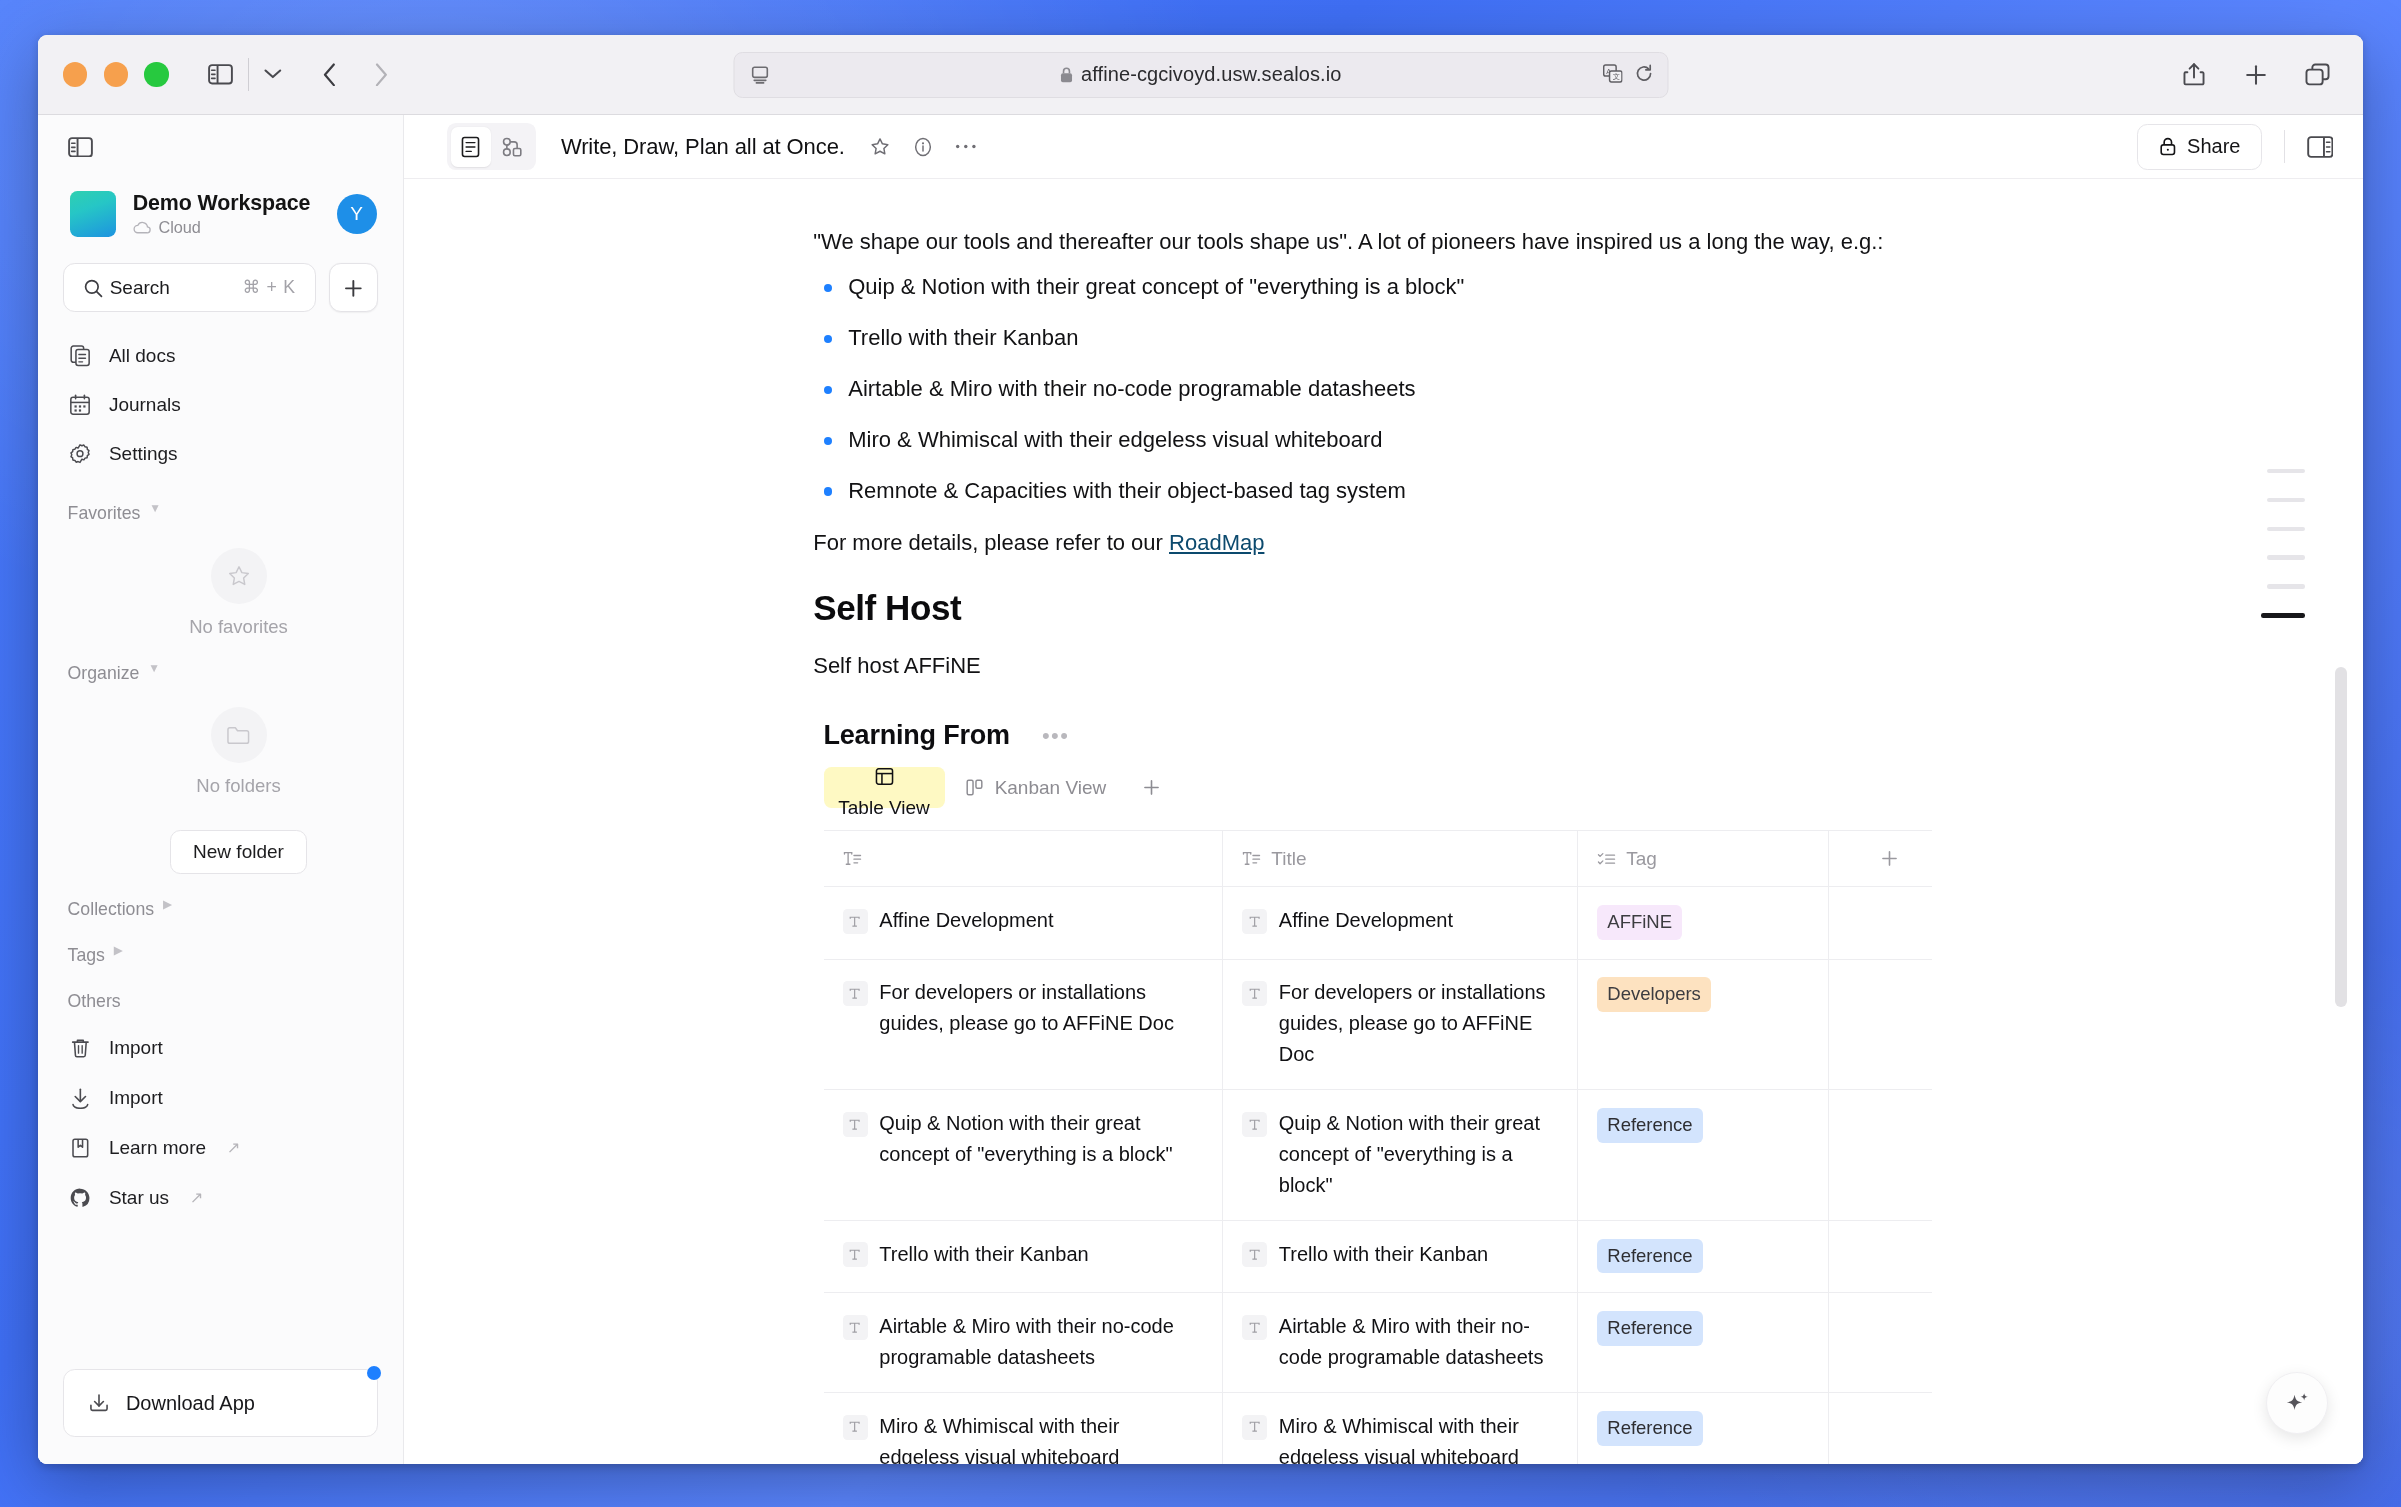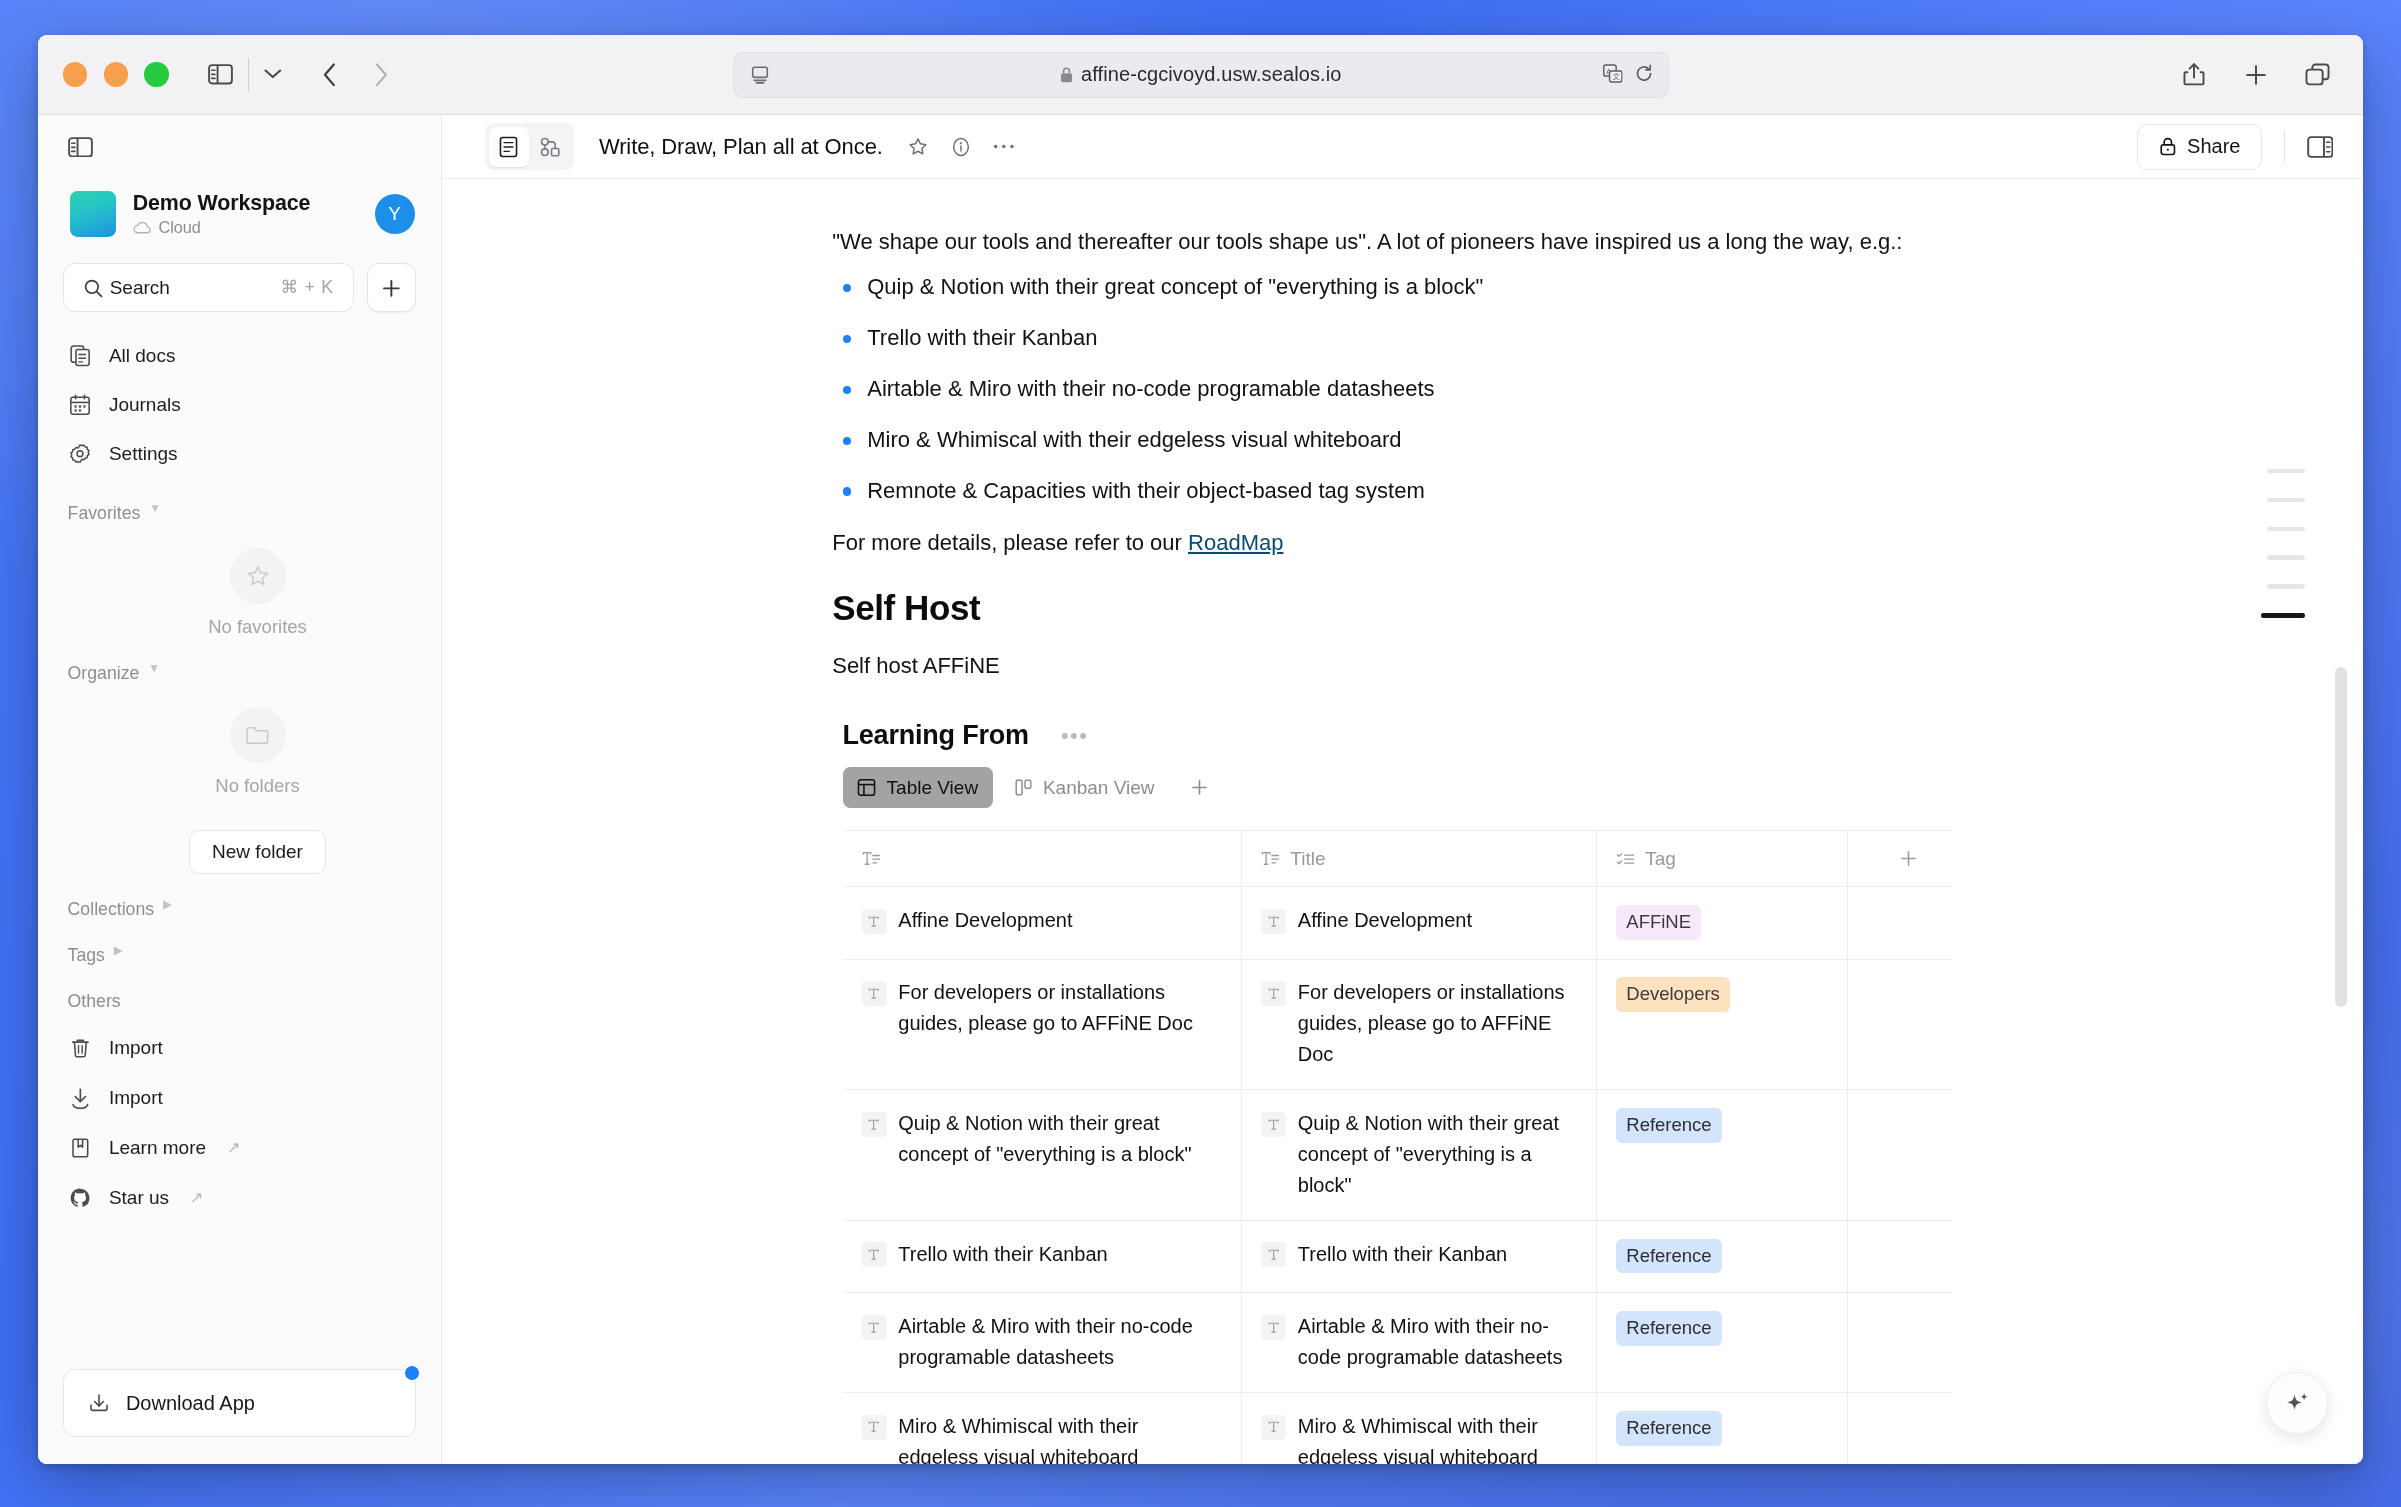--- a/index.html
+++ b/index.html
@@ -86,21 +86,21 @@
   .toolbar-right {
     margin-left: auto; display: flex; align-items: center; gap: 20.7px;
     color: #4a4a4f;
   }
 
   
   .app-body { flex: 1; display: flex; min-height: 0; background: #fff; }
 
   
   .sidebar {
-    width: 404px; flex: none;
+    width: 366px; flex: none;
     background: #fbfbfc;
     border-right: 0.7px solid #e9e9ec;
     display: flex; flex-direction: column;
     position: relative;
   }
   .sb-topbar { height: 64px; display: flex; align-items: center; padding: 0 29.6px; }
   .sb-collapse { color: #4d4d52; display: flex; }
 
   .ws-row {
     display: flex; align-items: center; gap: 16.3px;
@@ -268,21 +268,21 @@
   .db-title-row { display: flex; align-items: center; gap: 32px; }
   .db-title { font-size: 27px; font-weight: 700; color: #0d0d10; letter-spacing: -0.2px; }
   .db-title-more { color: #b9b8bd; font-size: 22px; line-height: .6; letter-spacing: 1.5px; }
 
   .db-views { display: flex; align-items: center; gap: 5.9px; margin-top: 16.3px; }
   .db-view {
     display: flex; align-items: center; gap: 10.3px;
     height: 41px; padding: 0 14.8px; border-radius: 7.4px;
     font-size: 19px; color: #8d8c92;
   }
-  .db-view.active { background: #a3a3a3; color: #111114; }
+  .db-view.active { background: #fef9c3; color: #111114; flex-direction: column; }
   .db-view-add { width: 37px; height: 37px; display: flex; align-items: center; justify-content: center; color: #8d8c92; margin-left: 5.9px; }
 
   table.db-table {
     margin-top: 22px;
     width: 1108px;
     border-collapse: collapse;
     table-layout: fixed;
   }
   table.db-table th, table.db-table td {
     border-bottom: 0.7px solid #ededf0;

